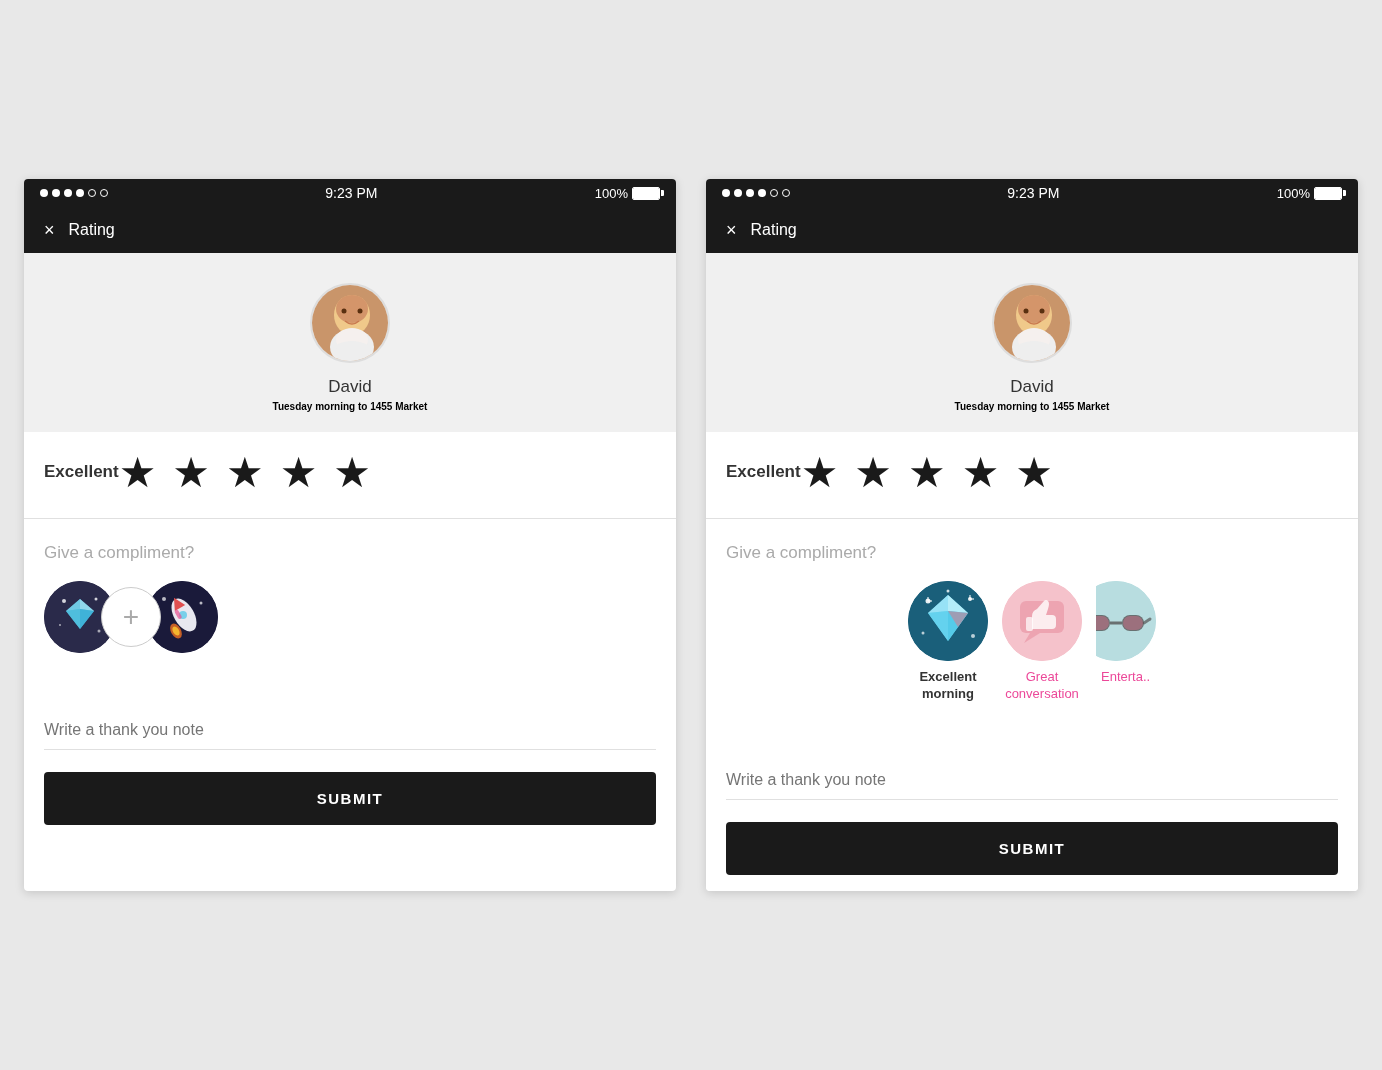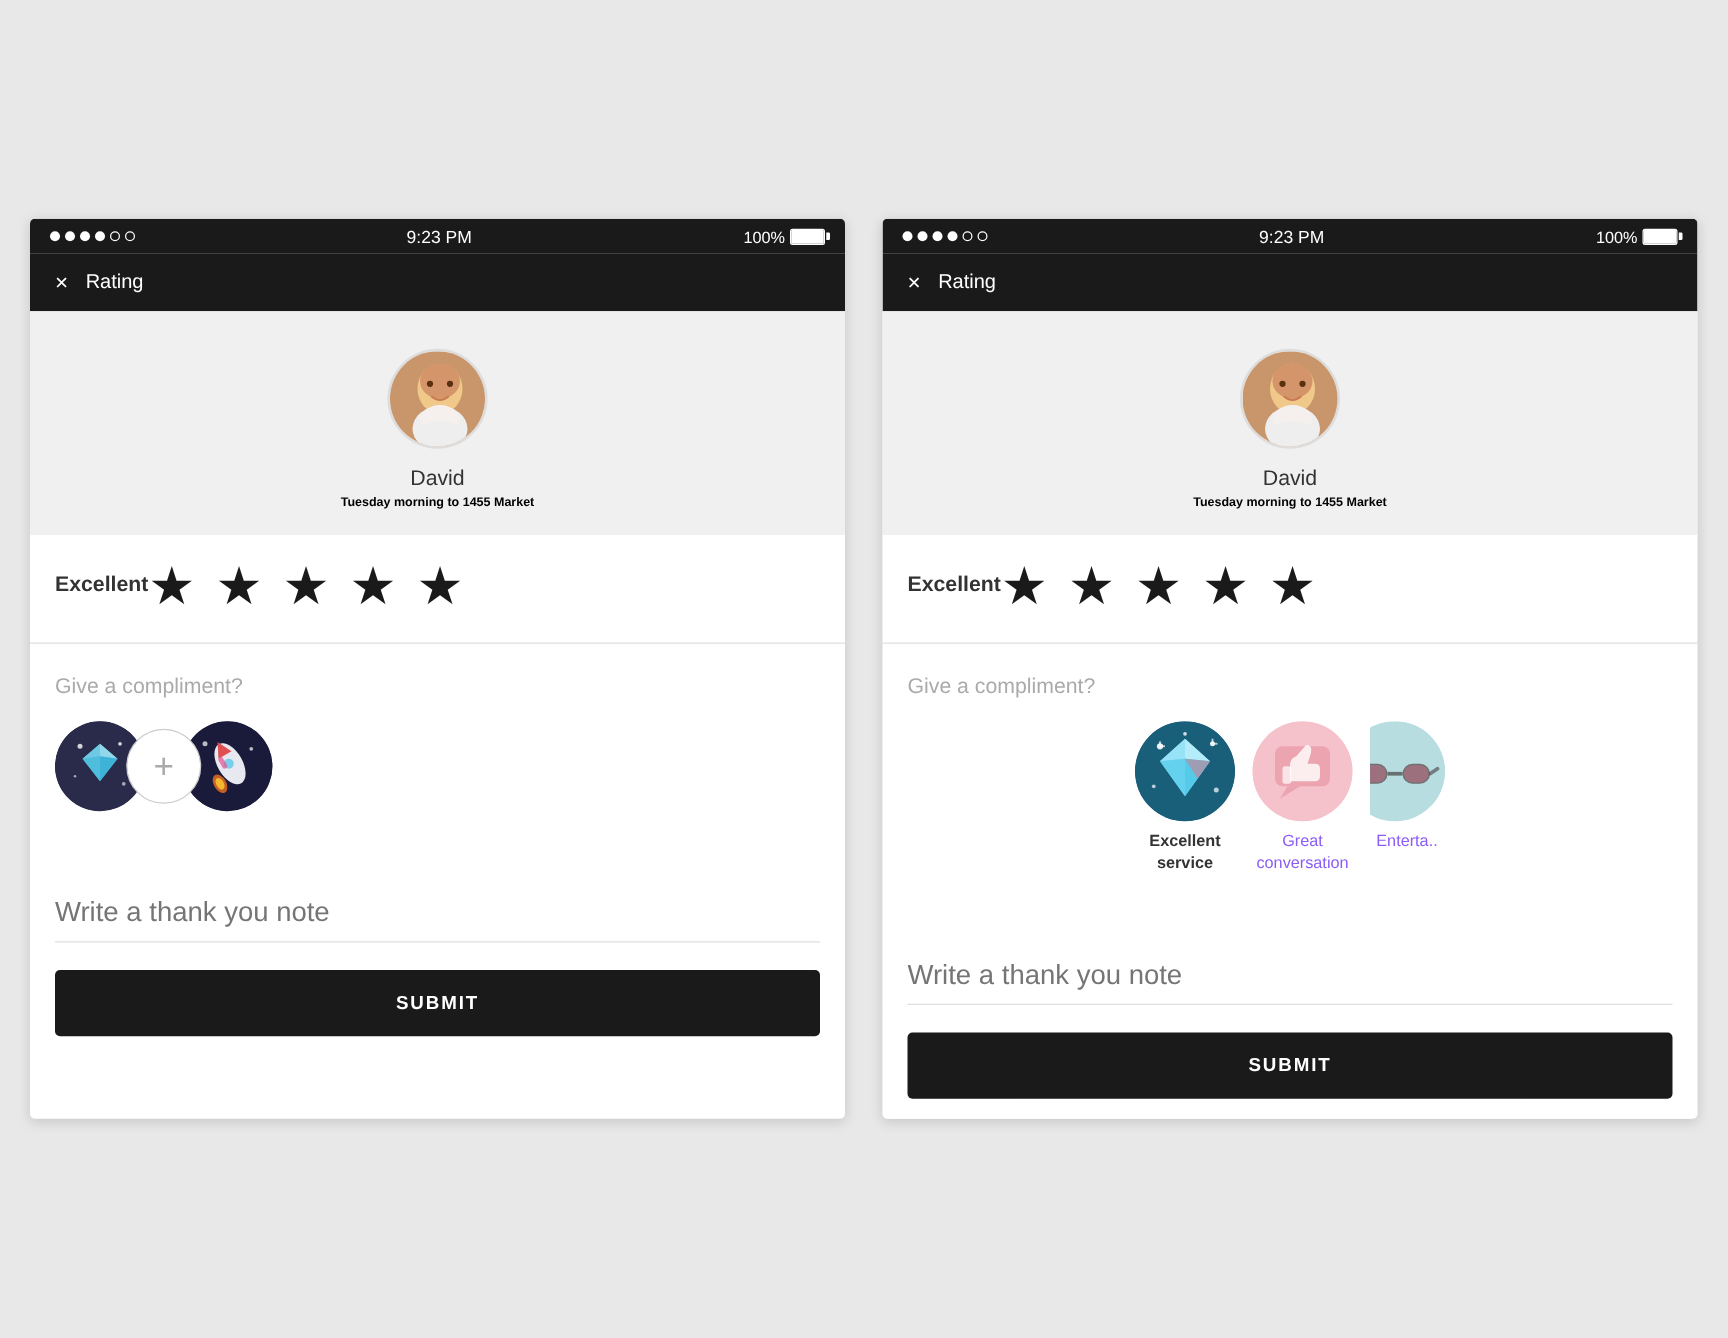--- a/index.html
+++ b/index.html
@@ -245,36 +245,36 @@
       background: #f5c2cb;
     }
     .compliment-badge.unselected-teal {
       background: #b8e0da;
     }
     .compliment-badge.unselected-ltblue {
       background: #b8dde0;
     }
     .compliment-opt-label {
       font-size: 13px;
-      color: #8b5cf6;
+      color: #ec4899;
       text-align: center;
       max-width: 80px;
       line-height: 1.3;
     }
     .compliment-opt-label.selected {
       font-weight: 700;
       color: #333;
     }
     
     .note-section {
       background: #fff;
       padding: 16px 20px 6px;
     }
     .note-input {
-      font-size: 22px;
+      font-size: 16px;
       color: #b91c1c;
       border: none;
       outline: none;
       width: 100%;
       background: transparent;
       cursor: text;
       margin-top: 32px;
     }
     .note-divider {
       width: 100%;
@@ -495,21 +495,21 @@
               <circle cx="62" cy="18" r="2" fill="white" opacity="0.9"></circle>
               <circle cx="15" cy="52" r="1.5" fill="white" opacity="0.7"></circle>
               <circle cx="65" cy="55" r="2" fill="white" opacity="0.7"></circle>
               <circle cx="40" cy="10" r="1.5" fill="white" opacity="0.8"></circle>
               <line x1="20" y1="20" x2="24" y2="20" stroke="white" stroke-width="1.5" opacity="0.7"></line>
               <line x1="20" y1="20" x2="20" y2="16" stroke="white" stroke-width="1.5" opacity="0.7"></line>
               <line x1="62" y1="18" x2="66" y2="18" stroke="white" stroke-width="1.5" opacity="0.7"></line>
               <line x1="62" y1="18" x2="62" y2="14" stroke="white" stroke-width="1.5" opacity="0.7"></line>
             </svg>
           </div>
-          <div class="compliment-opt-label selected">Excellent service</div>
+          <div class="compliment-opt-label selected">Excellent morning</div>
         </div>
 
         <div class="compliment-option">
           <div class="compliment-badge unselected-pink">
             <svg viewBox="0 0 80 80" width="80" height="80">
               <circle cx="40" cy="40" r="40" fill="#f5c2cb"></circle>
 
               <rect x="18" y="20" width="44" height="32" rx="6" fill="#e890a0" opacity="0.6"></rect>
               <polygon points="28,52 22,62 38,52" fill="#e890a0" opacity="0.6"></polygon>
 

